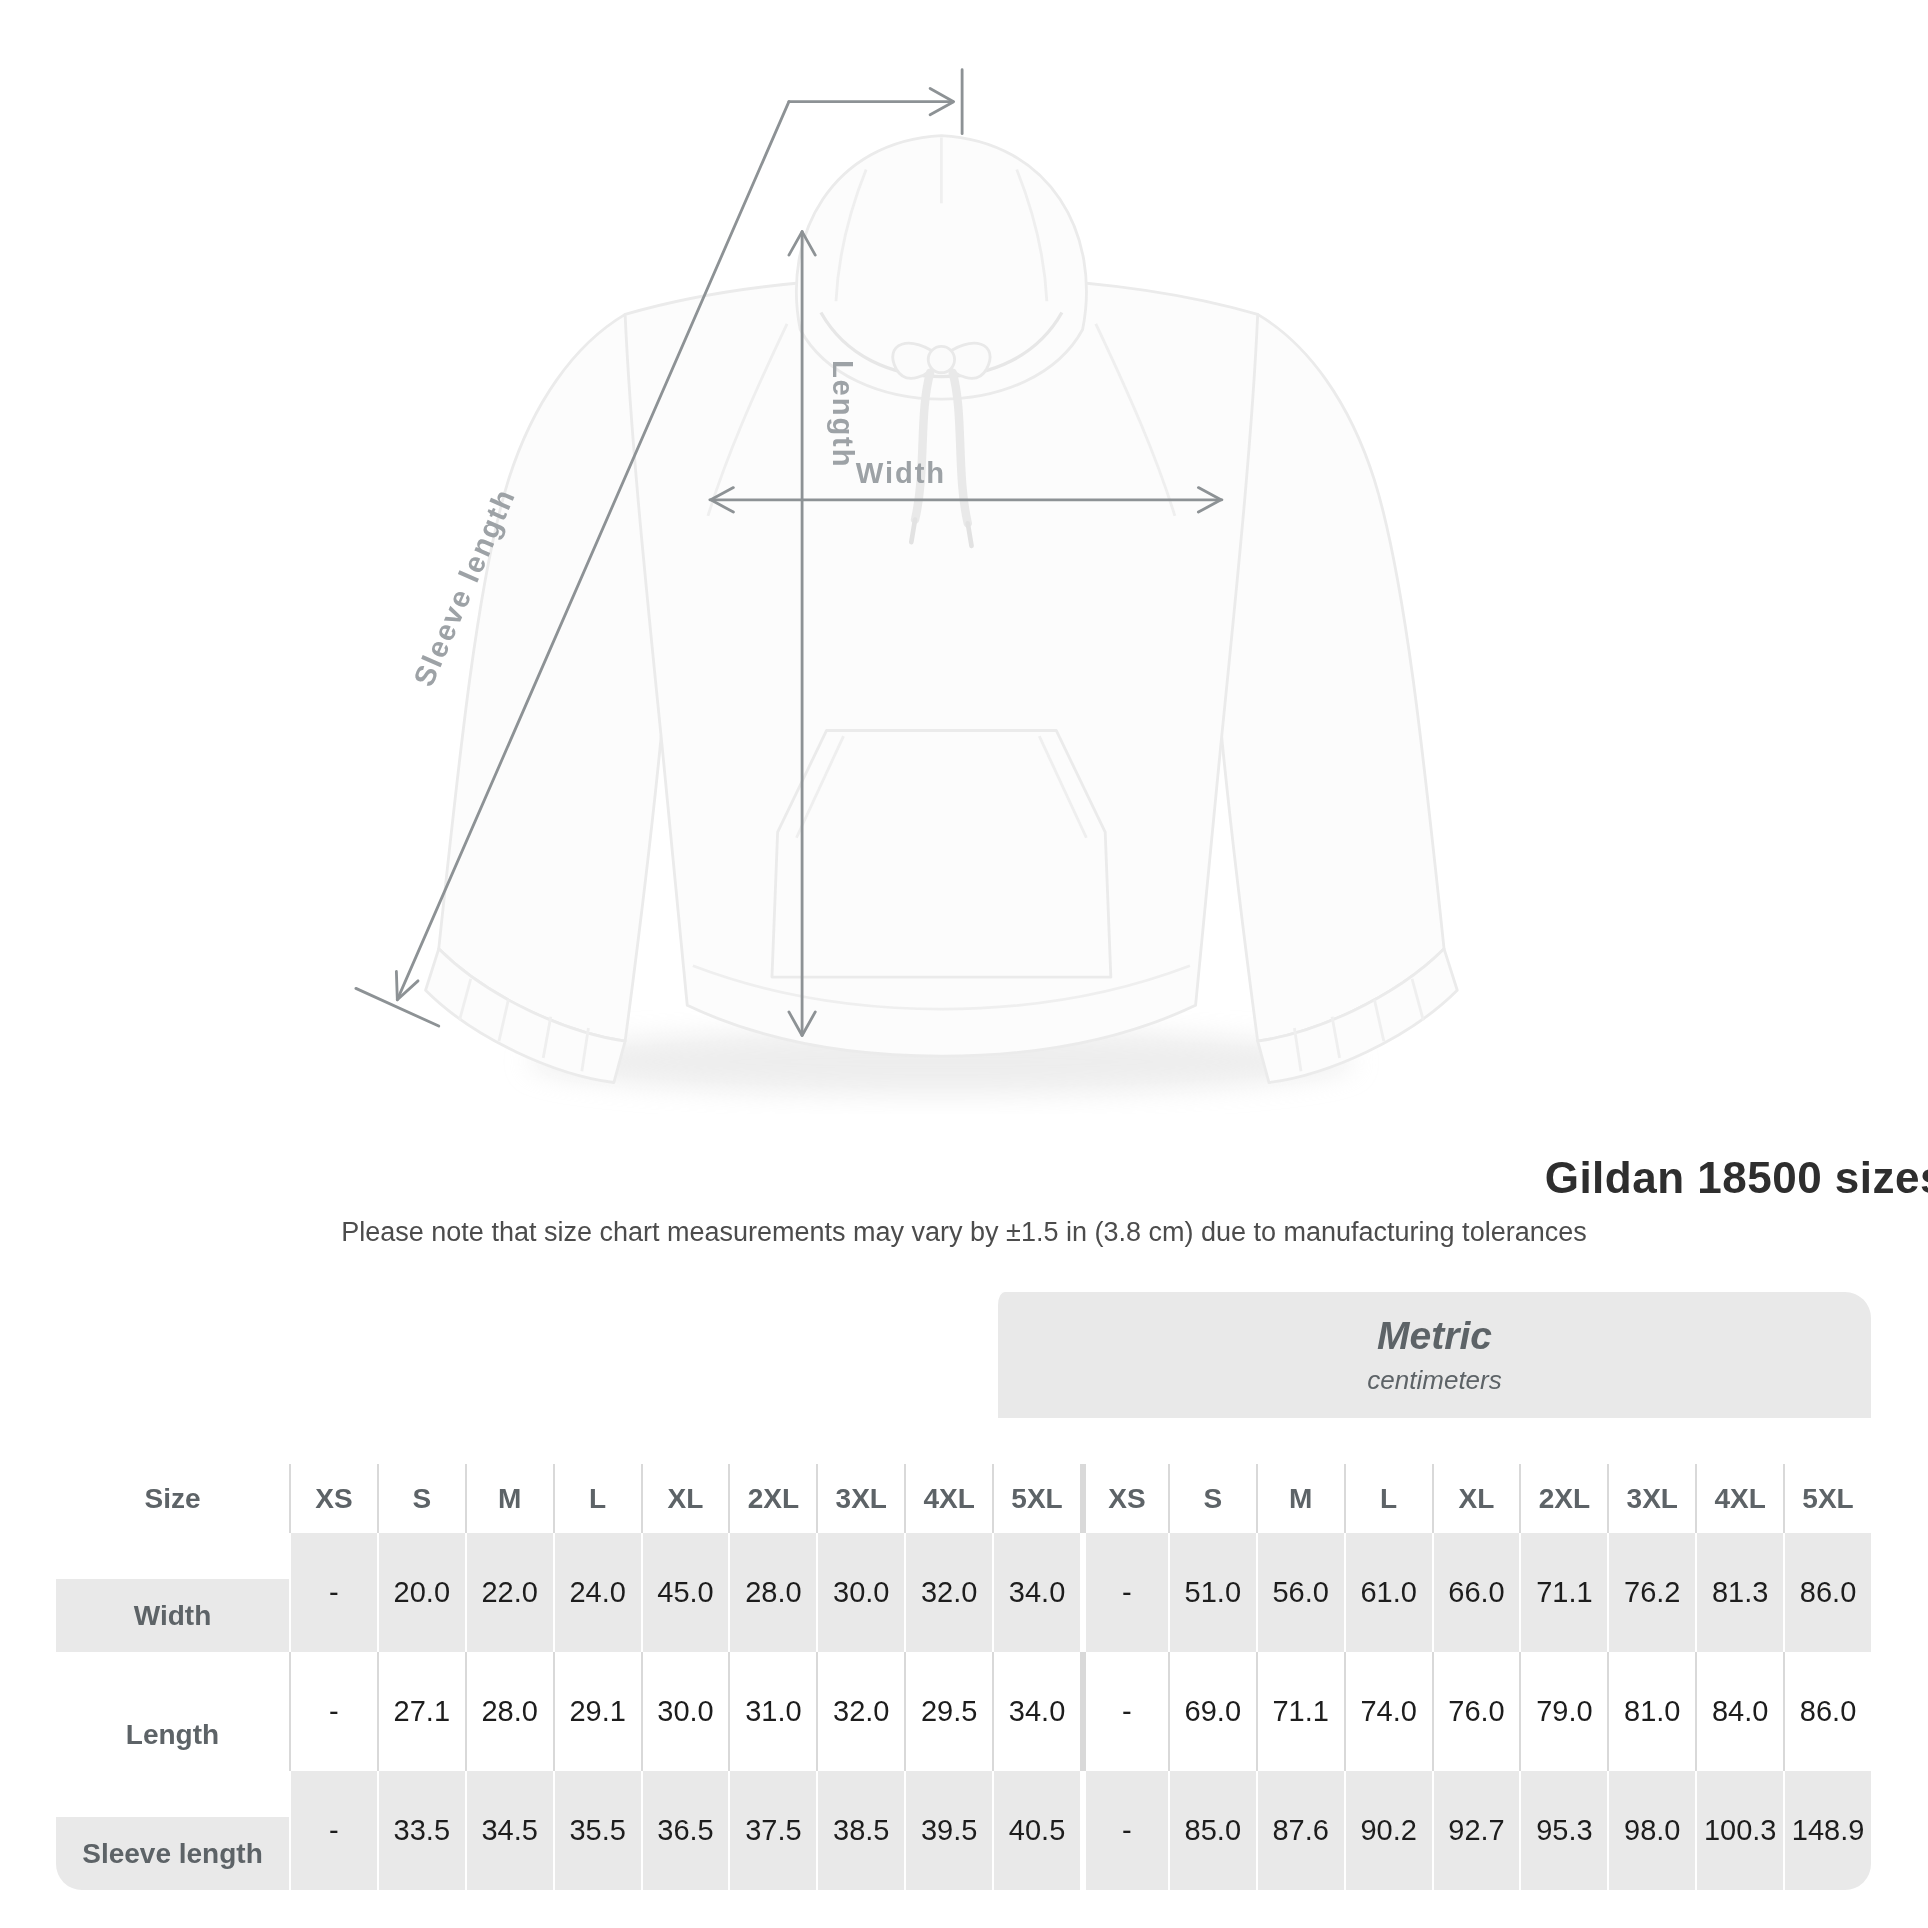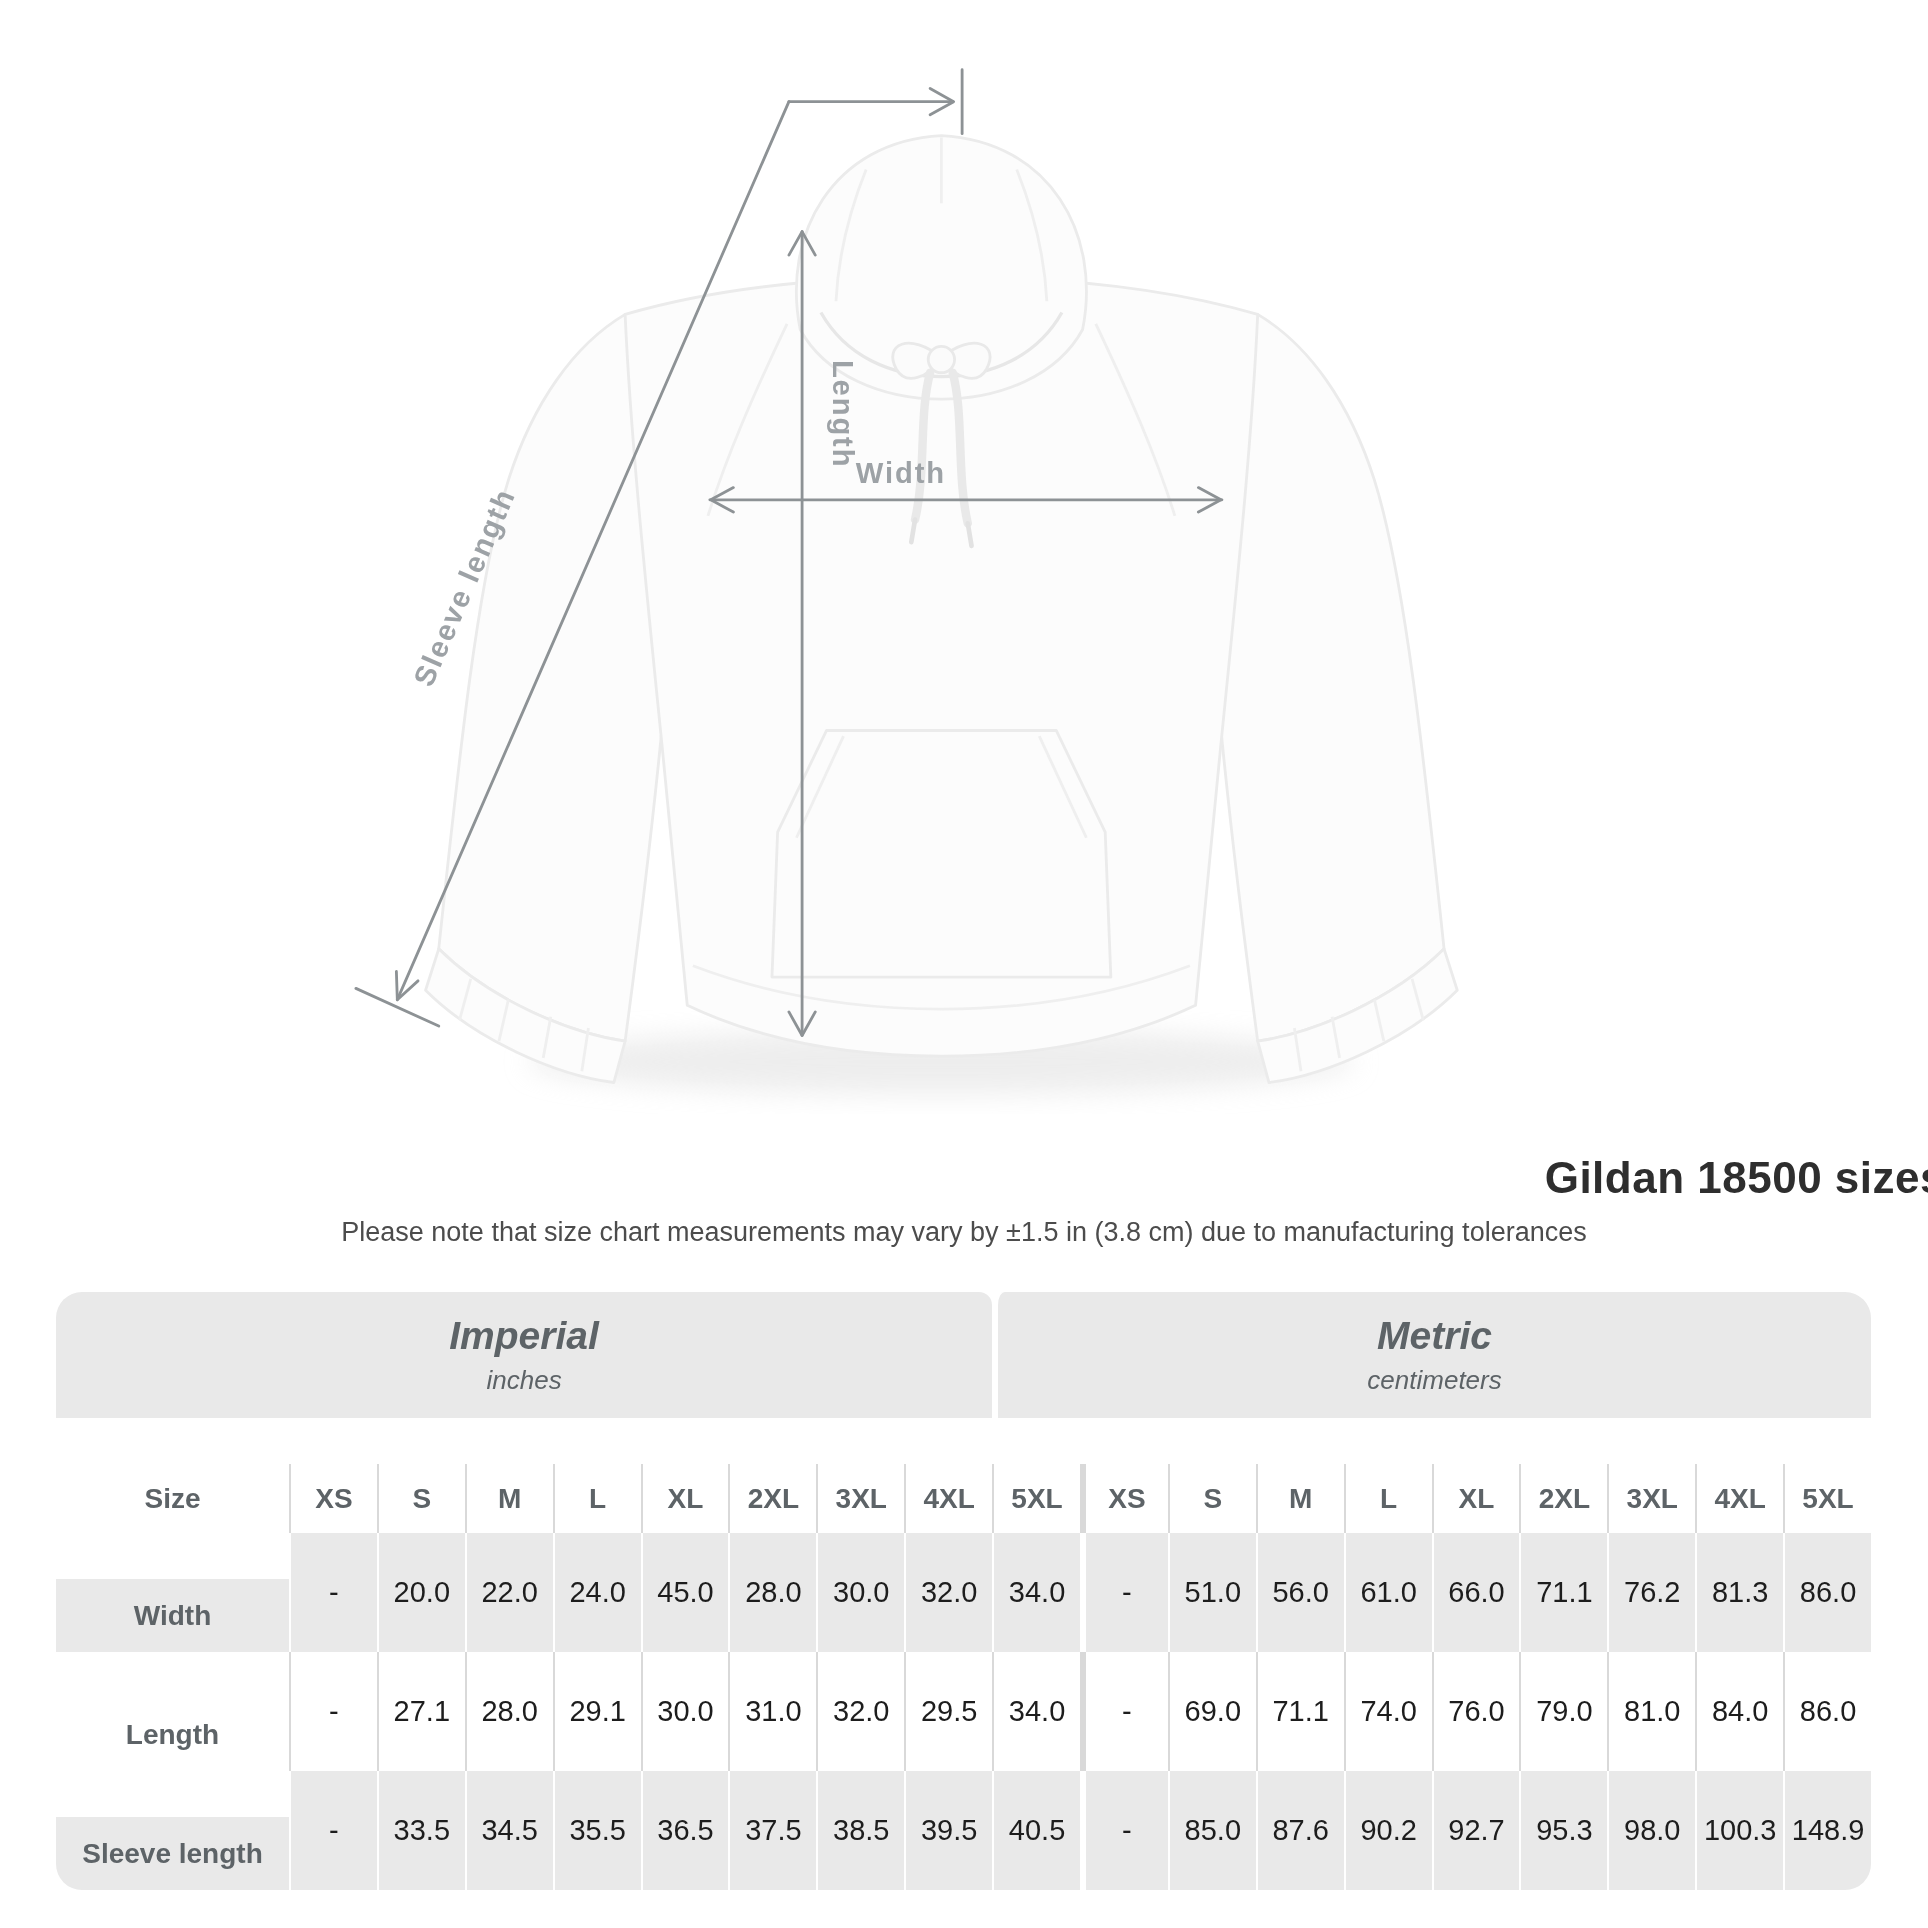--- a/index.html
+++ b/index.html
@@ -147,24 +147,20 @@
     <text class="measure-label" x="885" y="440" text-anchor="middle" transform="rotate(90 885 440)">Length</text>
     <text class="measure-label" x="503" y="628" text-anchor="middle" transform="rotate(-66.5 503 628)">Sleeve length</text>
   </svg>
 
   <h1 class="page-title">Gildan 18500 sizes</h1>
   <p class="page-subtitle">Please note that size chart measurements may vary by ±1.5 in (3.8 cm) due to manufacturing tolerances</p>
 
   <div class="size-table">
 
     <div class="trow brow">
-      <div class="band-cell band-left">
-        <div class="band-title">Imperial</div>
-        <div class="band-unit">inches</div>
-      </div>
       <div class="band-cell band-right">
         <div class="band-title">Metric</div>
         <div class="band-unit">centimeters</div>
       </div>
     </div>
 
     <div class="trow hrow">
       <div class="cell head-text">Size</div>
       <div class="cell head-text">XS</div>
       <div class="cell head-text">S</div>

